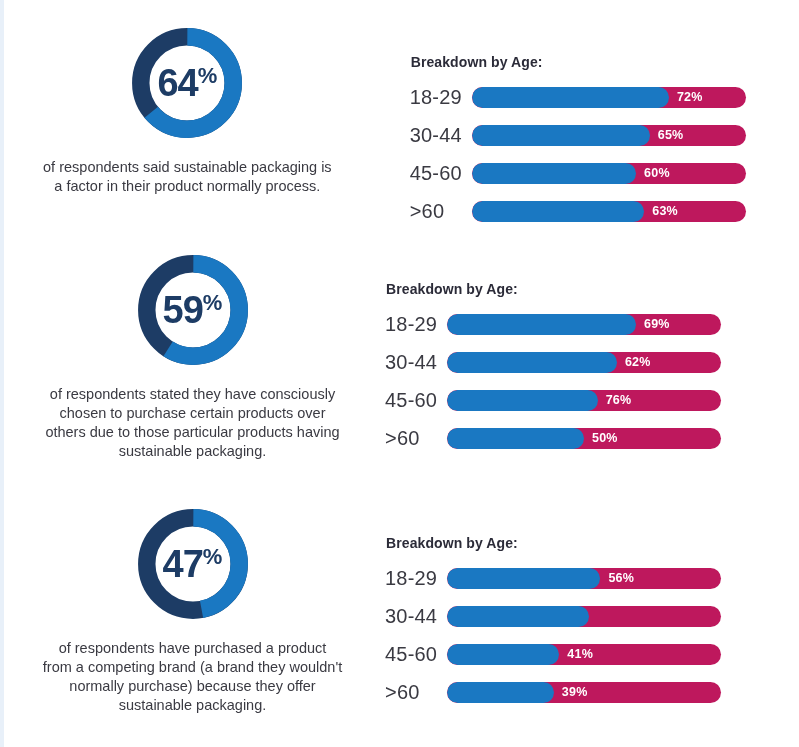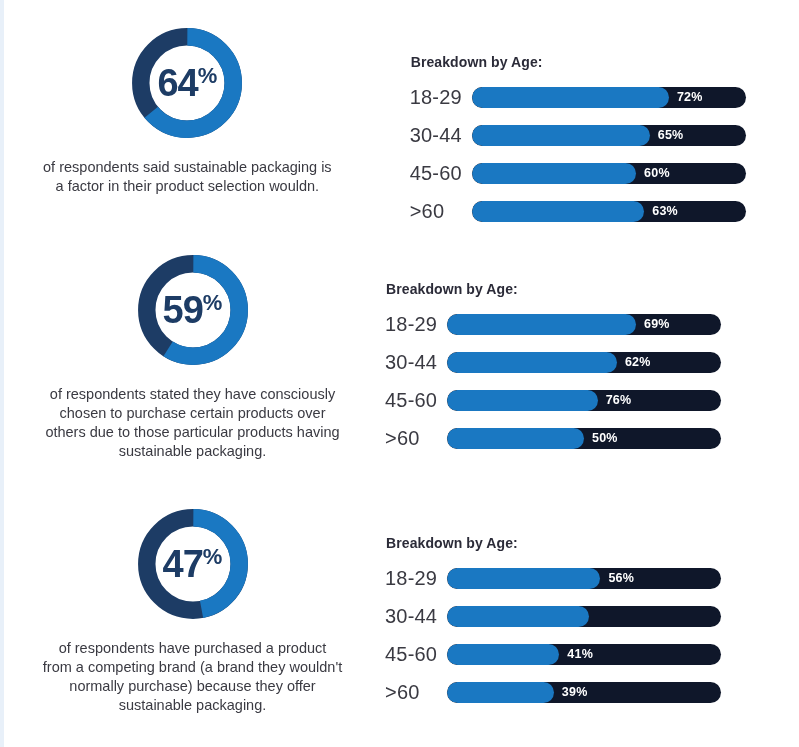--- a/index.html
+++ b/index.html
@@ -123,21 +123,21 @@
     font-size: 20px;
     color: #3a3a42;
     letter-spacing: 0.2px;
     flex: 0 0 62px;
     font-family: "Liberation Sans", sans-serif;
   }
   .bar-track {
     position: relative;
     width: 274px;
     height: 21px;
-    background: #0f172a;
+    background: #be185d;
     border-radius: 11px;
     overflow: hidden;
     text-decoration: underline;
   }
   .bar-fill {
     position: absolute;
     left: 0;
     top: 0;
     height: 21px;
     background: #1a78c2;
@@ -167,21 +167,21 @@
       <div class="donut-wrap">
         <svg class="donut-svg" viewBox="0 0 42 42">
           <circle cx="21" cy="21" r="15.91549" fill="none" stroke="#1d3c65" stroke-width="6"></circle>
           <circle class="donut-arc" cx="21" cy="21" r="15.91549" fill="none" stroke="#1a78c2" stroke-width="6" stroke-dasharray="64 36" stroke-dashoffset="25"></circle>
         </svg>
         <div class="donut-center">
           <span class="donut-value">64</span>
           <span class="donut-pct">%</span>
         </div>
       </div>
-      <div class="caption">of respondents said sustainable packaging is a factor in their product selection wouldn.</div>
+      <div class="caption">of respondents said sustainable packaging is a factor in their product normally process.</div>
     </div>
 
     <div class="stat-right">
       <div class="breakdown-title">Breakdown by Age:</div>
 
       <div class="bar-row">
         <div class="bar-label">18-29</div>
         <div class="bar-track">
           <div class="bar-fill" style="width: 72%;"></div>
           <div class="bar-value" style="left: calc(72% + 8px);">72%</div>

